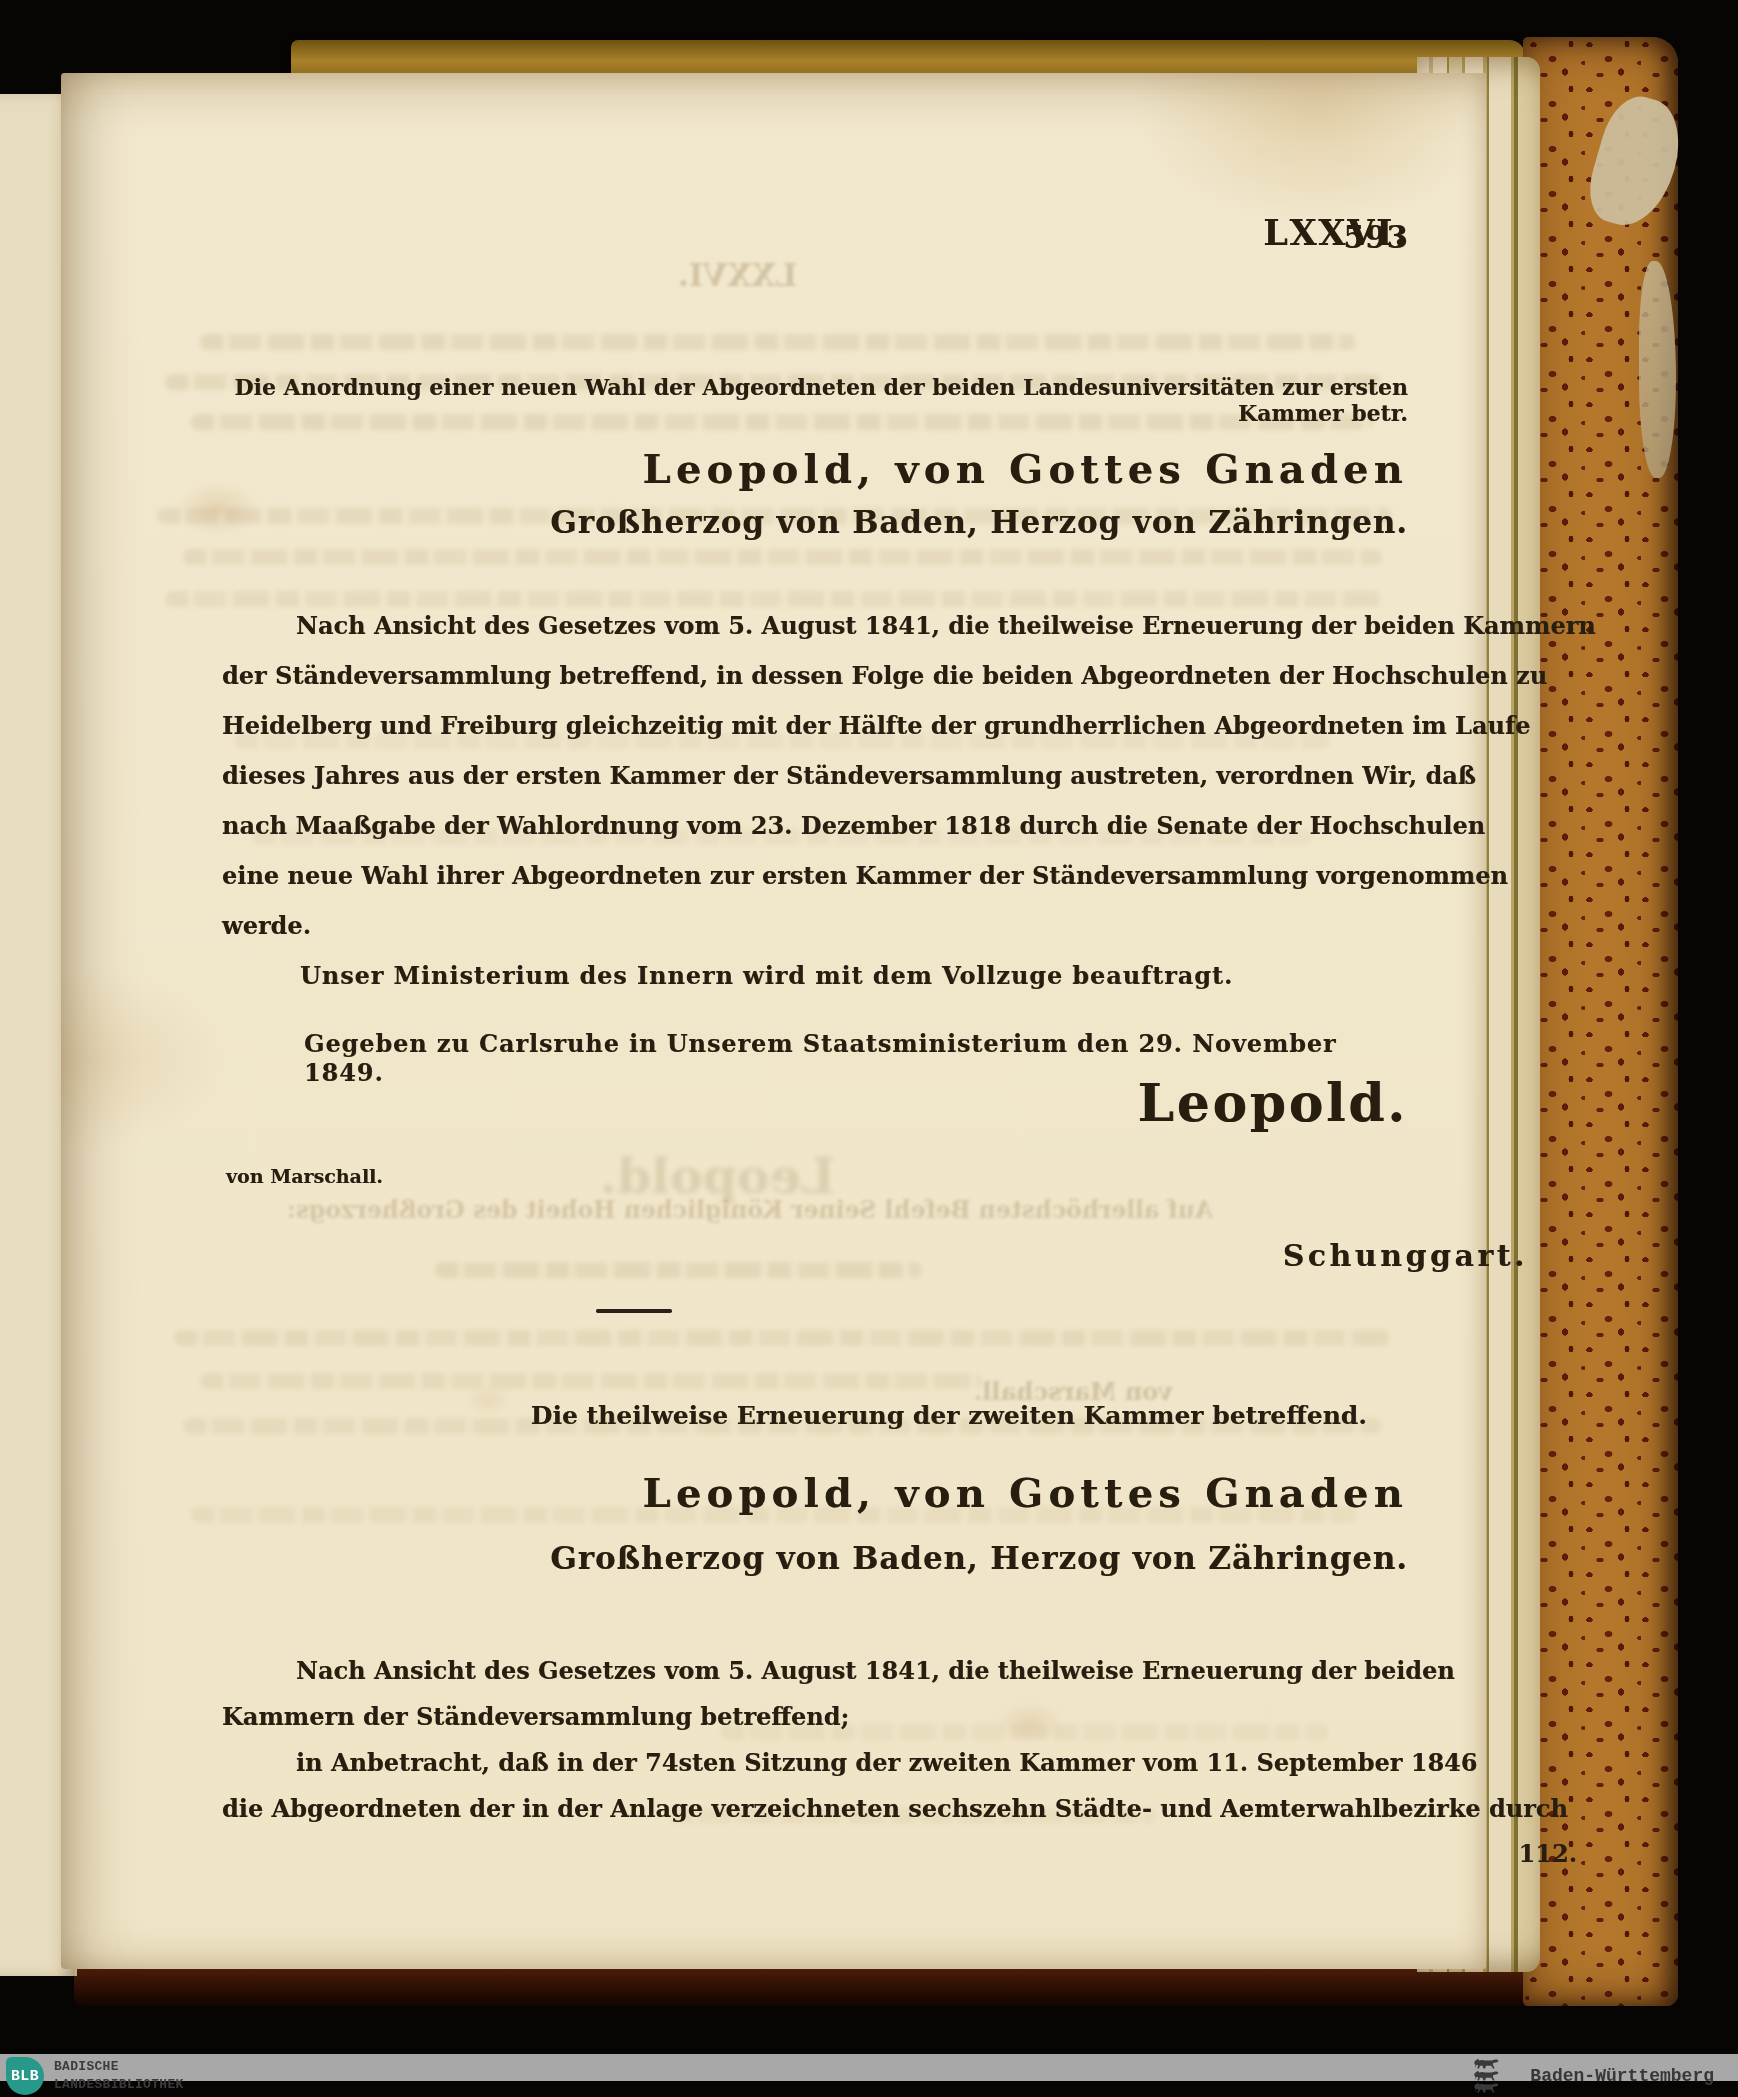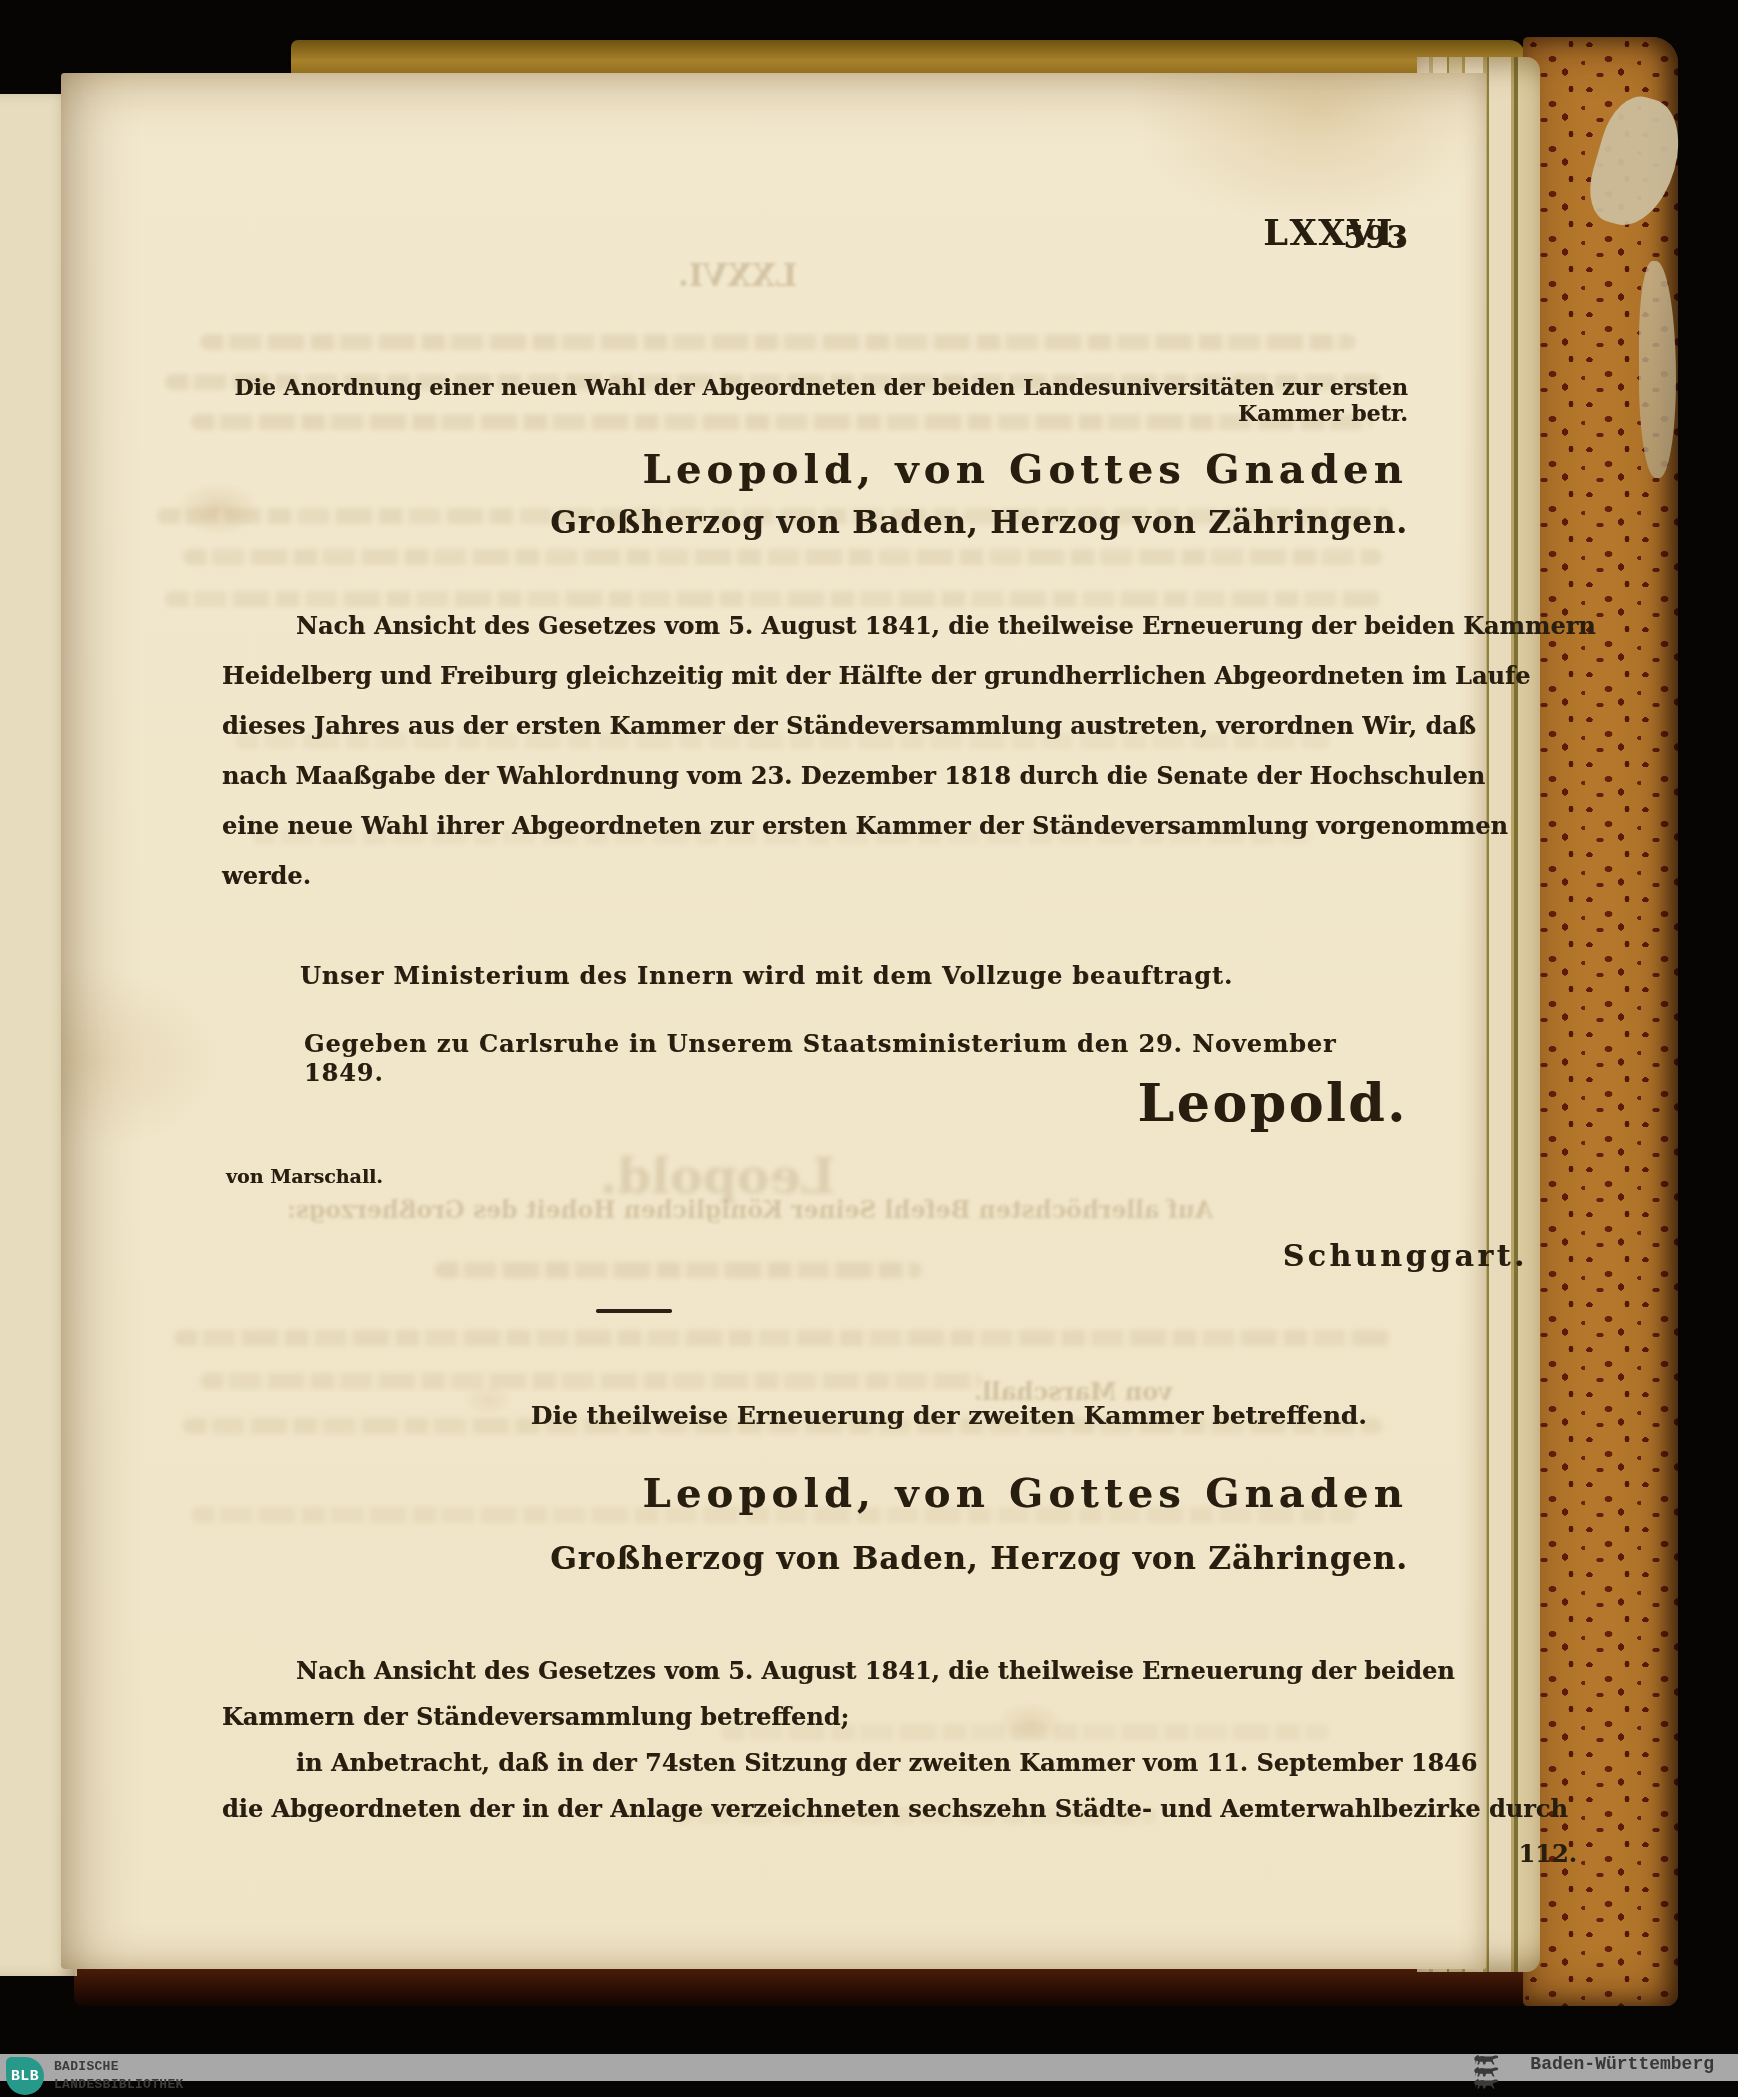--- a/index.html
+++ b/index.html
@@ -91,21 +91,21 @@
       rgba(140,110,60,.42) 68px 104px, rgba(140,110,60,.05) 104px 111px);}
 
   
   .viewer-bar{position:absolute;left:0;top:2054px;width:1738px;height:27px;background:#a8a8a8;
     font-family:Liberation Mono, monospace;}
   .blb-logo{position:absolute;left:6px;top:2.6px;width:38px;height:38px;background:#27998b;
     border-radius:5.2px 19px 19px 19px;display:flex;align-items:center;justify-content:center;}
   .blb-logo span{color:#ffffff;font-size:14.8px;font-weight:700;letter-spacing:0.4px;}
   .lib-name{position:absolute;left:54px;top:4.3px;color:#3c3c3c;font-size:13px;font-weight:700;
     line-height:17.4px;letter-spacing:0.3px;}
-  .bw-group{position:absolute;right:24px;top:0;height:43px;display:flex;gap:20px;}
+  .bw-group{position:absolute;right:24px;top:0;height:43px;display:flex;align-items:center;gap:20px;}
   .bw-lions{display:flex;flex-direction:column;gap:0.9px;margin-right:10.4px;}
   .bw-label{color:#383838;font-size:18px;font-weight:600;}
 </style>
 </head>
 <body>
 
 <div id="scene">
 
   <div class="book-top-edge"></div>
   <div class="book-bottom-edge"></div>
@@ -139,20 +139,21 @@
 
     <div class="tblock frak hdr-chapter center">LXXVI.</div>
     <div class="tblock frak hdr-pagenum">593</div>
 
     <div class="tblock frak subject1 center">Die Anordnung einer neuen Wahl der Abgeordneten der beiden Landesuniversitäten zur ersten Kammer betr.</div>
     <div class="tblock frak title1 center">Leopold, von Gottes Gnaden</div>
     <div class="tblock frak subtitle1 center">Großherzog von Baden, Herzog von Zähringen.</div>
 
     <div class="tblock frak para1">
       <div class="line ind">Nach Ansicht des Gesetzes vom 5. August 1841, die theilweise Erneuerung der beiden Kammern</div>
+      <div class="line">der Ständeversammlung betreffend, in dessen Folge die beiden Abgeordneten der Hochschulen zu</div>
       <div class="line">Heidelberg und Freiburg gleichzeitig mit der Hälfte der grundherrlichen Abgeordneten im Laufe</div>
       <div class="line">dieses Jahres aus der ersten Kammer der Ständeversammlung austreten, verordnen Wir, daß</div>
       <div class="line">nach Maaßgabe der Wahlordnung vom 23. Dezember 1818 durch die Senate der Hochschulen</div>
       <div class="line">eine neue Wahl ihrer Abgeordneten zur ersten Kammer der Ständeversammlung vorgenommen</div>
       <div class="line noj">werde.</div>
     </div>
 
     <div class="tblock frak ministry">Unser Ministerium des Innern wird mit dem Vollzuge beauftragt.</div>
     <div class="tblock frak issued">Gegeben zu Carlsruhe in Unserem Staatsministerium den 29. November 1849.</div>
     <div class="tblock frak signature center">Leopold.</div>

